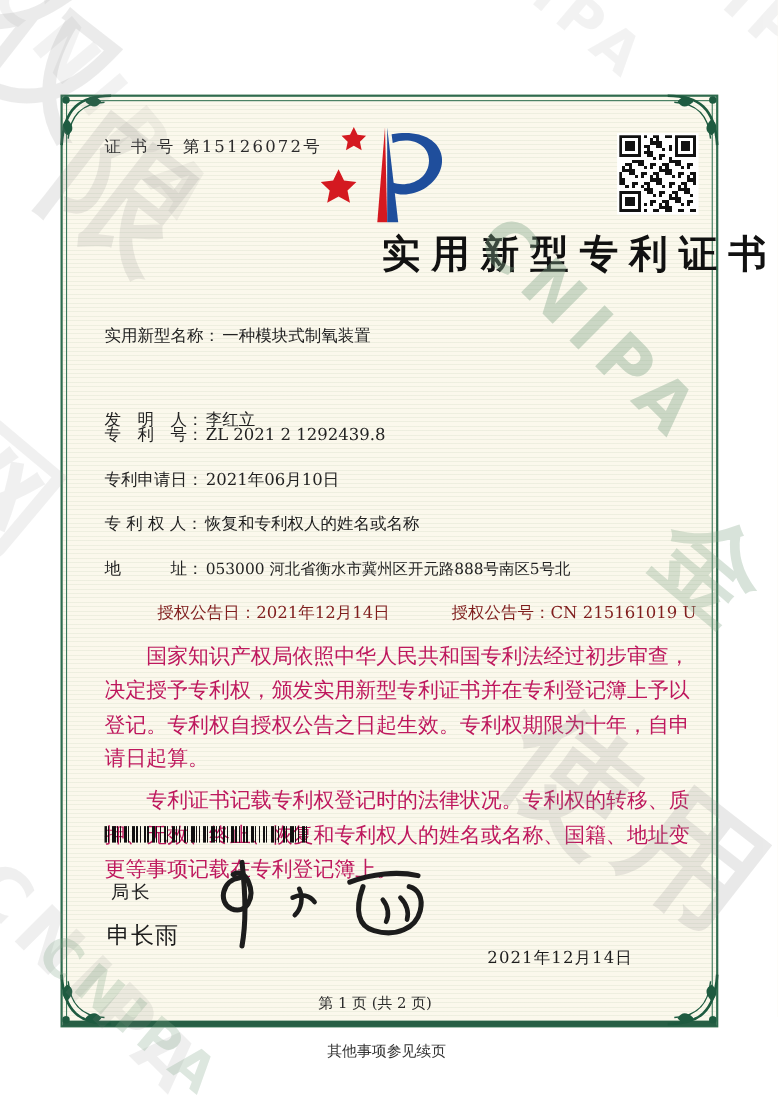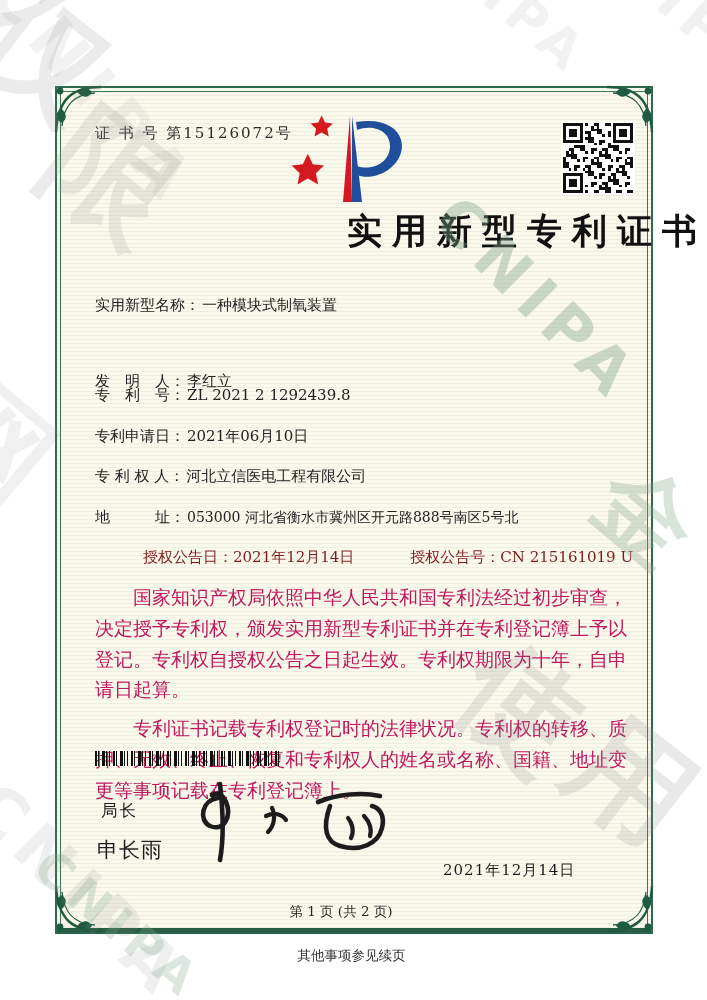--- a/index.html
+++ b/index.html
@@ -368,21 +368,21 @@
   <div class="field f1">
     <span class="lbl">发　明　人：</span><span class="val">李红立</span>
   </div>
   <div class="field f2">
     <span class="lbl">专　利　号：</span><span class="val">ZL 2021 2 1292439.8</span>
   </div>
   <div class="field f3">
     <span class="lbl">专利申请日：</span><span class="val">2021年06月10日</span>
   </div>
   <div class="field f4">
-    <span class="lbl">专 利 权 人：</span><span class="val">河北立信医电工程有限公司</span>
+    <span class="lbl">专 利 权 人：</span><span class="val">恢复和专利权人的姓名或名称</span>
   </div>
   <div class="field f5">
     <span class="lbl">地　　　址：</span><span class="val">053000 河北省衡水市冀州区开元路888号南区5号北</span>
   </div>
 
   <div class="grant-row">
     <span class="pair1"><span>授权公告日：</span><span>2021年12月14日</span></span><span class="pair2"><span>授权公告号：</span><span>CN 215161019 U</span></span>
   </div>
 
   <div class="body-text">

